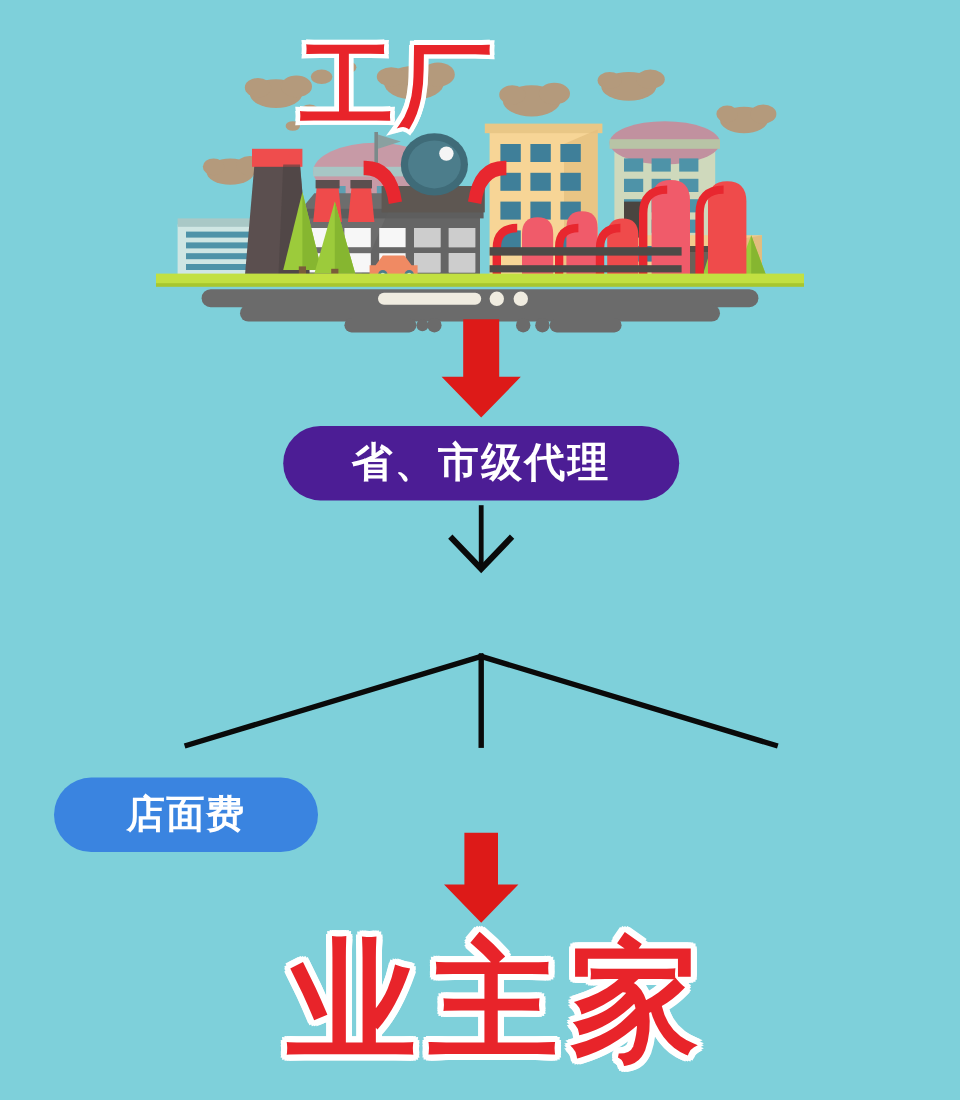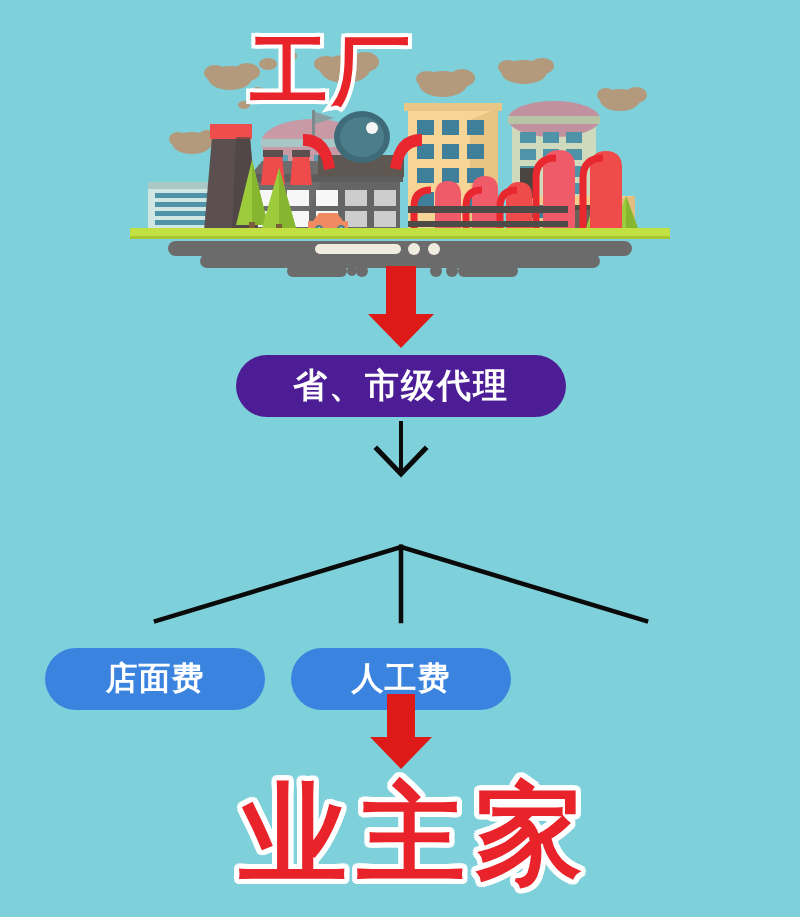--- a/index.html
+++ b/index.html
@@ -391,18 +391,17 @@
     <g fill="#dd1a18">
       <path d="M387 694 l28 0 l0 43 l17 0 l-31 32 l-31 -32 l17 0 z"></path>
     </g>
   </svg>
 
   <div class="pill" id="pill-province">省、市级代理</div>
 
 
   <div class="pill pill-blue" id="pill-store">店面费</div>
 
-  <div class="pill pill-blue" id="pill-labor">人工费</div>
 
 
   <div class="owner-title">业主家</div>
 
 </div>
 
 </body></html>

